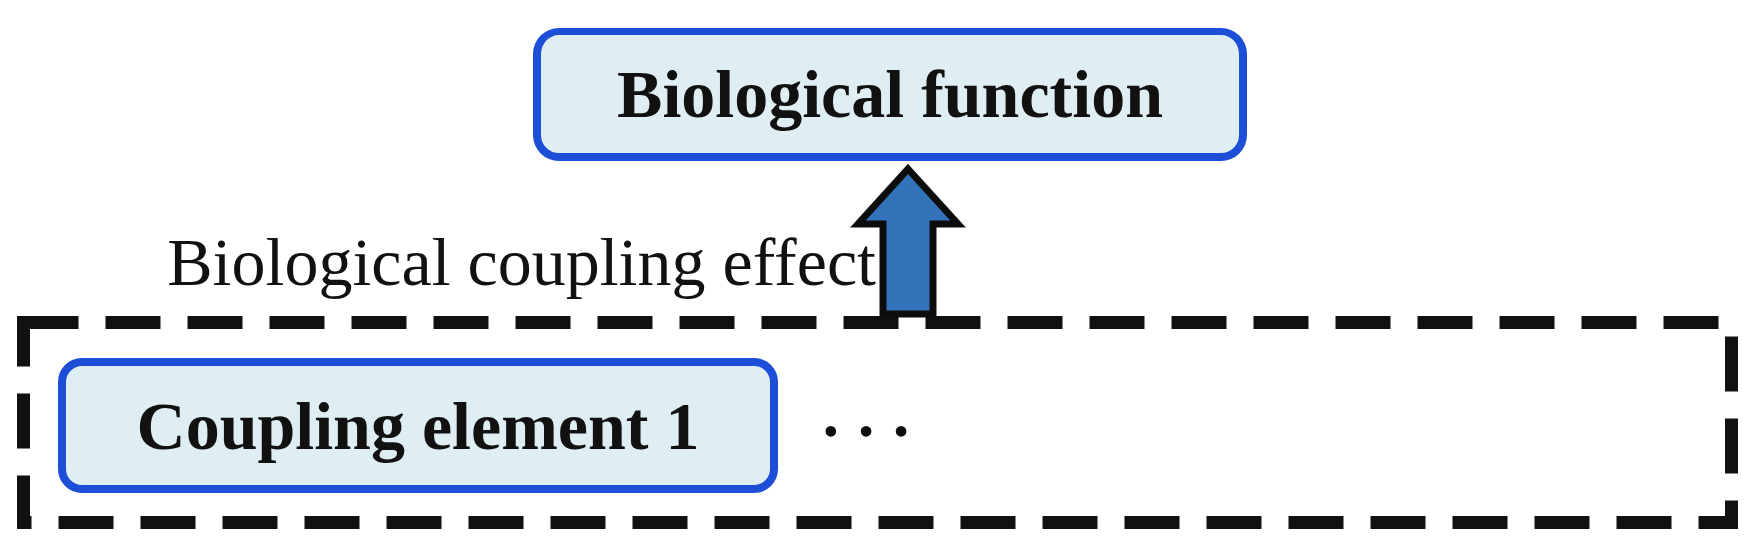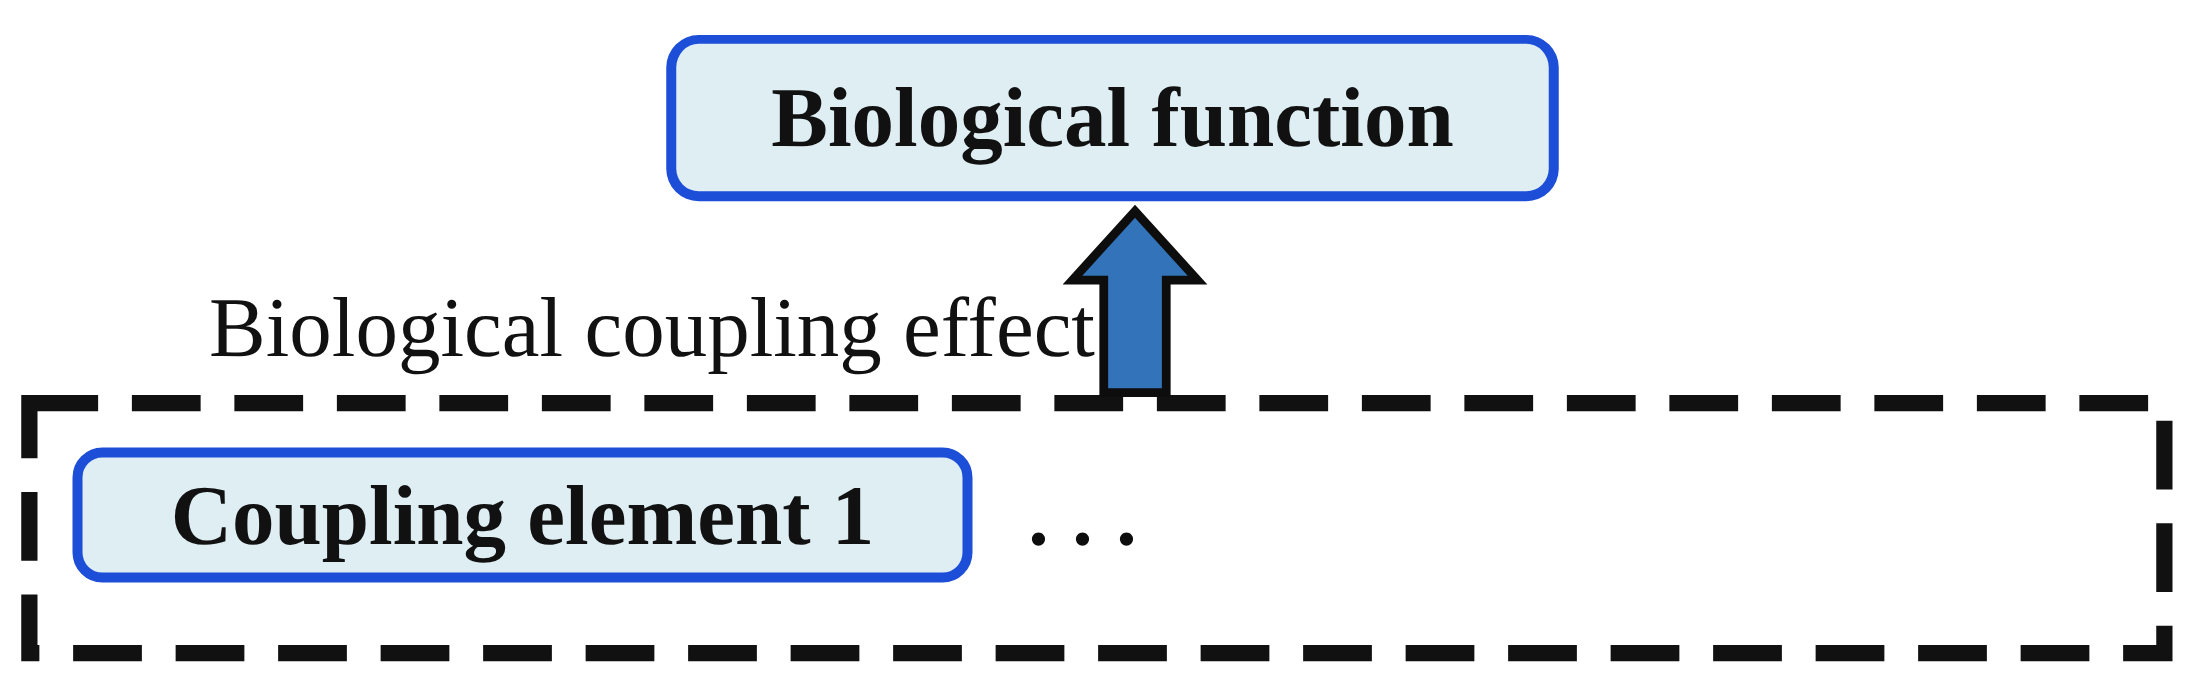--- a/index.html
+++ b/index.html
@@ -38,21 +38,21 @@
   .top-box {
     left: 533px;
     top: 28px;
     width: 714px;
     height: 133px;
     border-radius: 26px;
     border-top-width: 7px;
   }
   .elem-box {
     top: 358px;
-    height: 108px;
+    height: 135px;
     border-radius: 24px;
   }
   .elem-1 { left: 58px;  width: 720px; }
   .elem-n { left: 972px; width: 732px; }
   .effect-label {
     position: absolute;
     left: 0;
     top: 207px;
     width: 876px;
     text-align: right;

